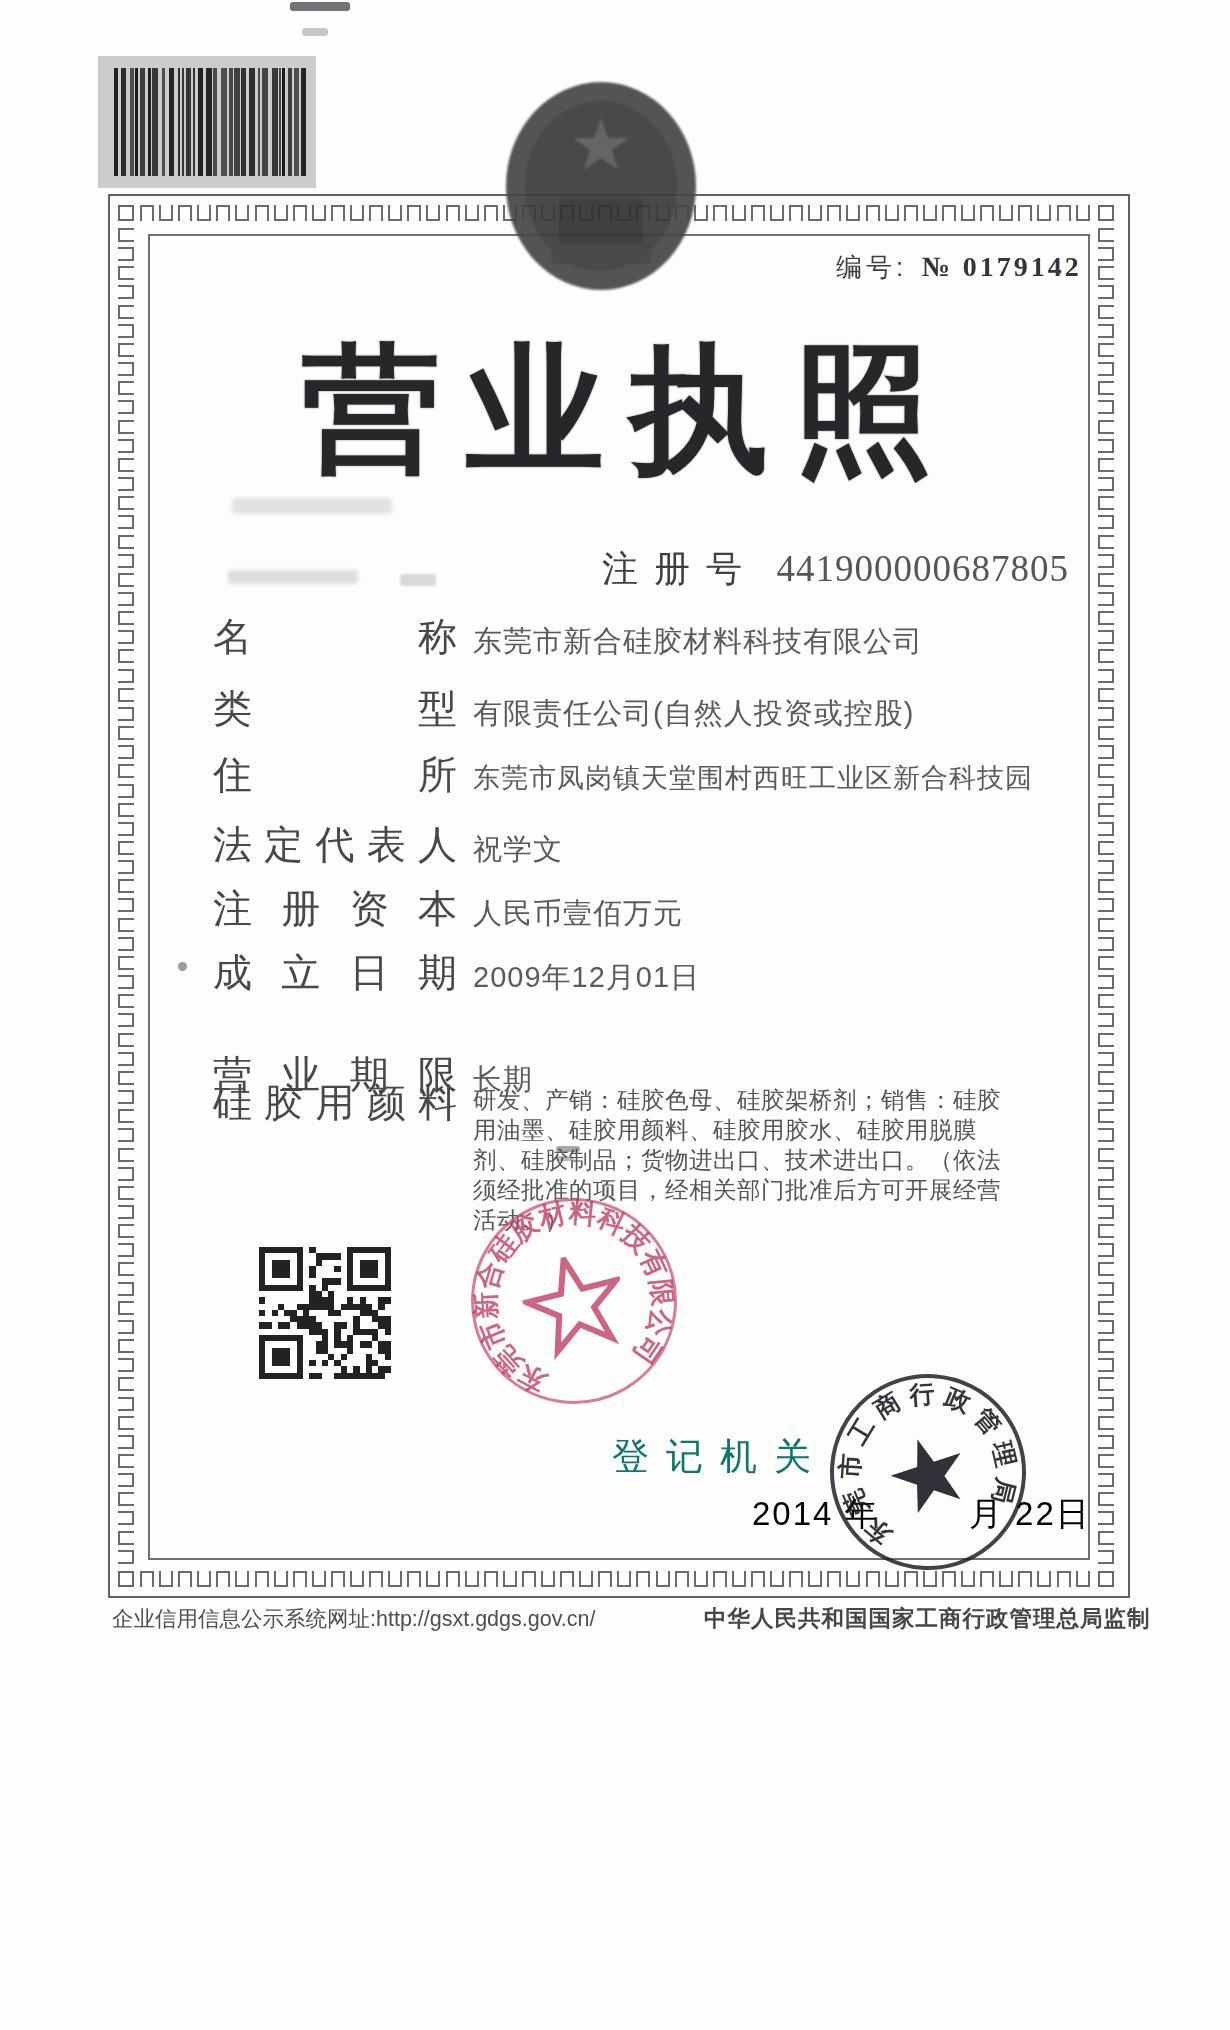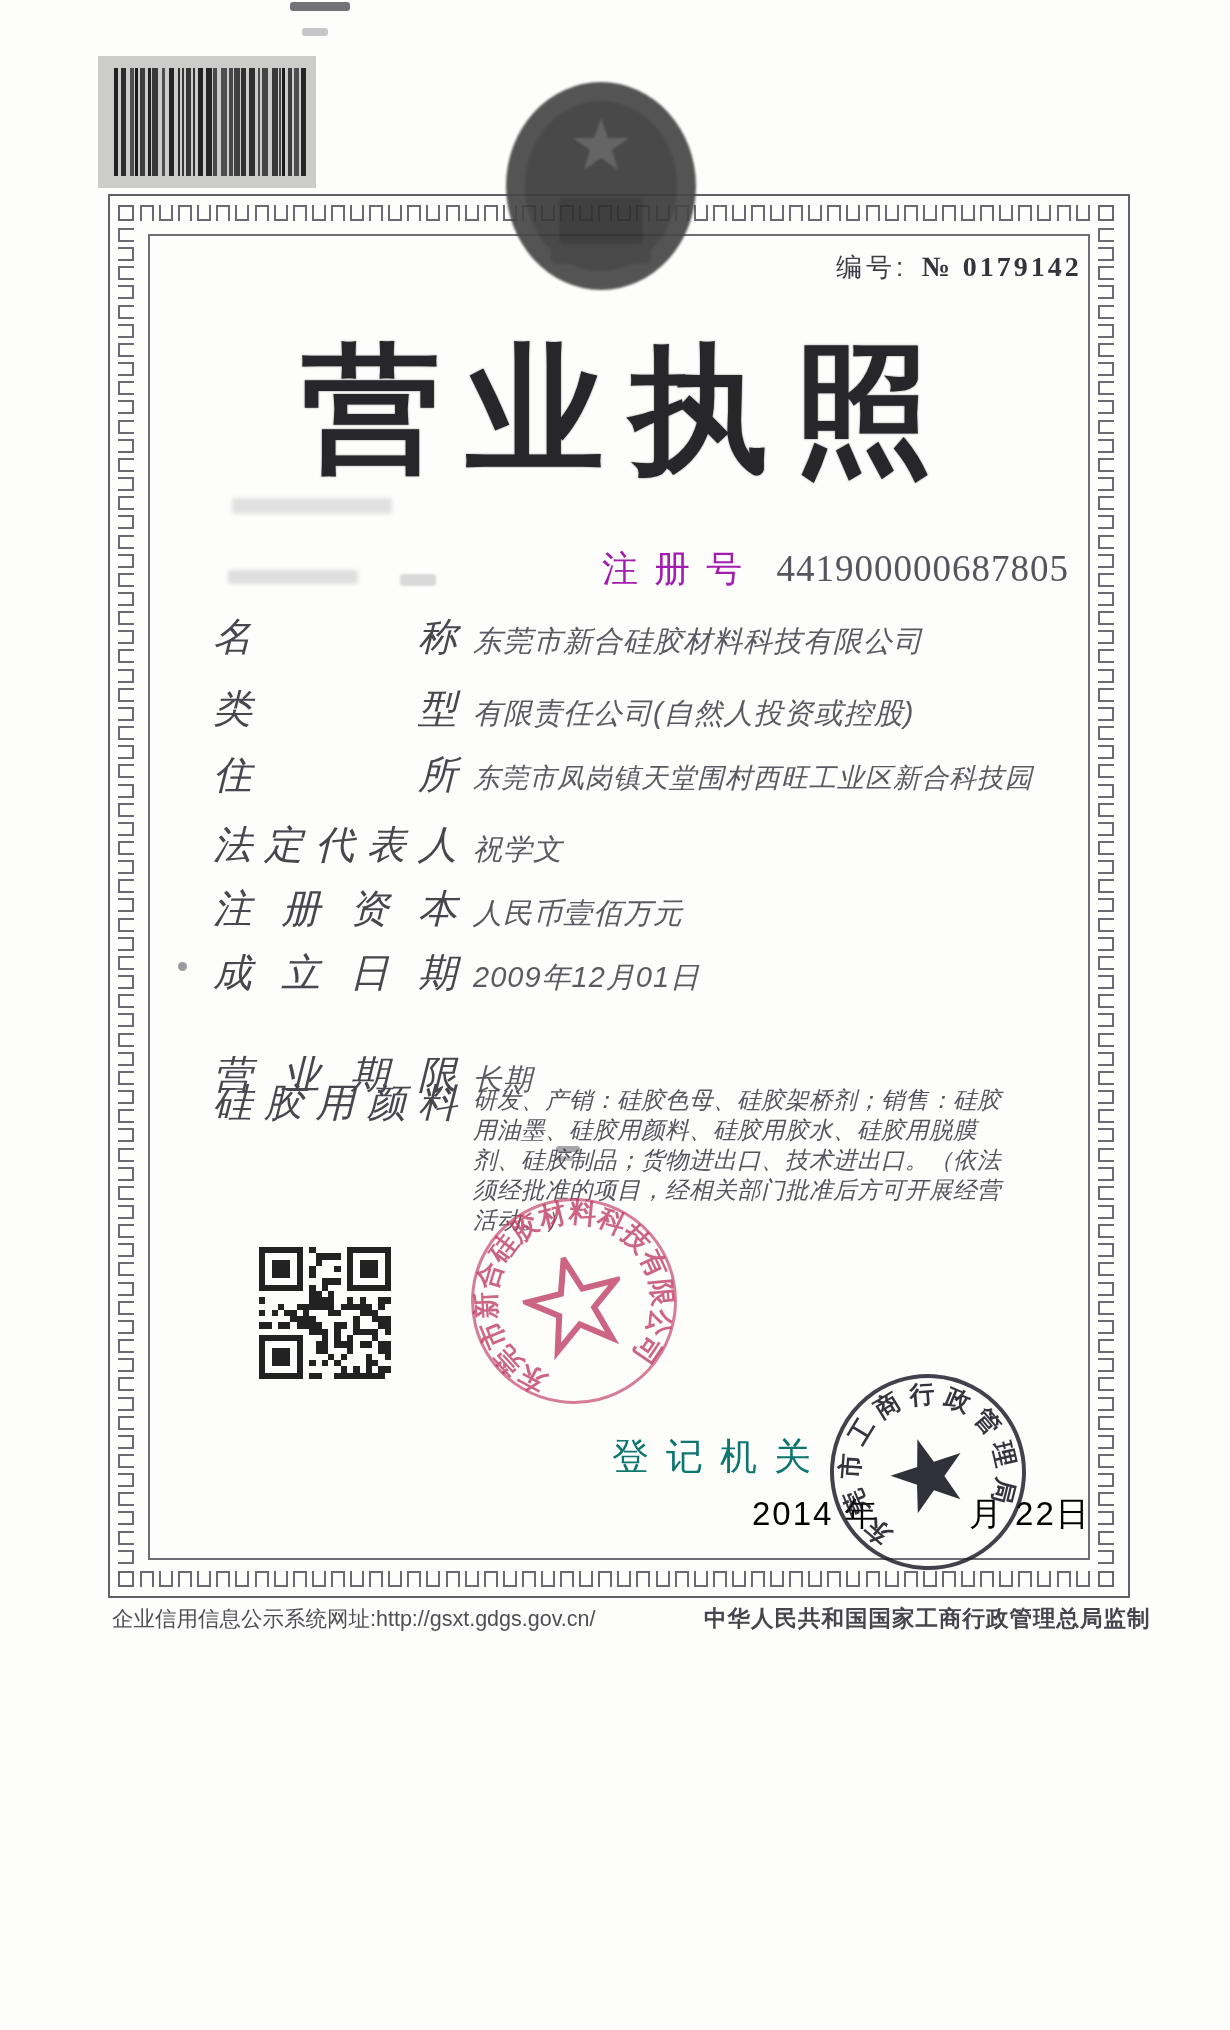--- a/index.html
+++ b/index.html
@@ -27,25 +27,25 @@
   .emblem{position:absolute;left:502px;top:80px;width:198px;height:214px;z-index:4;
           filter:blur(1.1px) grayscale(1);opacity:.92;}
   .serial{position:absolute;left:836px;top:250px;z-index:3;white-space:nowrap;}
   .serial .slabel{font-size:26px;color:#3d3d45;letter-spacing:4px;}
   .serial .sno{font-family:"Liberation Serif",serif;font-weight:bold;font-size:28px;
                color:#34343c;letter-spacing:3px;margin-left:10px;}
   .title{position:absolute;left:146px;top:318px;width:942px;text-align:center;z-index:3;
          font-size:138px;font-weight:900;letter-spacing:26px;text-indent:26px;color:#26262b;
          text-shadow:0 0 2px rgba(20,20,20,.55);}
   .regline{position:absolute;left:602px;top:545px;z-index:3;white-space:nowrap;}
-  .regline .rlabel{font-size:36px;color:#a21caf;letter-spacing:16px;}
+  .regline .rlabel{font-size:36px;color:#404040;letter-spacing:16px;}
   .regline .rno{font-family:"Liberation Serif",serif;font-size:37px;color:#55555e;
                 margin-left:14px;letter-spacing:1px;}
   
-  .frow{position:absolute;left:213px;display:flex;align-items:flex-start;z-index:3;font-style:italic;}
+  .frow{position:absolute;left:213px;display:flex;align-items:flex-start;z-index:3;}
   .flabel{width:244px;flex:0 0 244px;font-size:39px;font-weight:500;color:#47474e;
           text-align:justify;text-align-last:justify;line-height:1.1;}
   .fval{margin-left:16px;margin-top:6px;font-size:29px;color:#5a5a61;letter-spacing:1px;white-space:nowrap;}
   .frow.addr .fval{font-size:27px;}
   .frow.scope .fval{font-size:23.5px;line-height:30px;width:540px;white-space:normal;
                     margin-top:3px;letter-spacing:.5px;color:#54545c;}
   
   .qr{position:absolute;left:259px;top:1247px;width:132px;height:132px;z-index:3;}
   .seal{position:absolute;border-radius:50%;z-index:6;}
   .seal-red{left:461px;top:1188px;width:226px;height:226px;transform:rotate(-14deg);}

